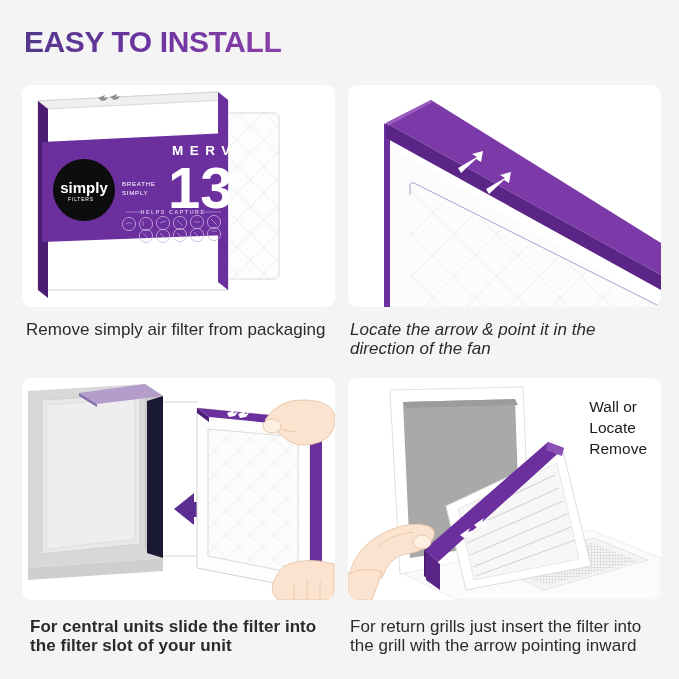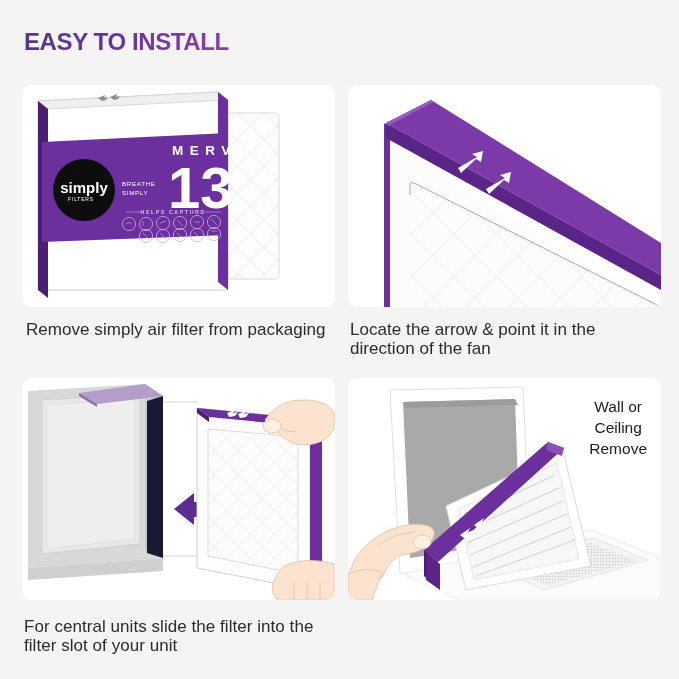--- a/index.html
+++ b/index.html
@@ -13,21 +13,21 @@
   #root {
     position: relative;
     width: 679px; height: 679px;
     background: #f4f4f4;
   }
 
   
   #page-title {
     position: absolute;
     left: 24px; top: 24px;
-    font-size: 24px;
+    font-size: 30px;
     font-weight: bold;
     letter-spacing: -0.4px;
     line-height: 36px;
     background: linear-gradient(95deg, #54378B 0%, #6A33A0 45%, #8B3FA8 100%);
     -webkit-background-clip: text;
     background-clip: text;
     color: transparent;
     -webkit-text-fill-color: transparent;
   }
   .card {
@@ -41,33 +41,33 @@
     font-size: 17px;
     line-height: 19px;
     color: #2b2b2b;
     letter-spacing: 0.05px;
   }
 
   
   #card-1 { left: 22px;  top: 85px;  width: 313px; height: 222px; }
   #cap-1  { left: 26px;  top: 320px; width: 310px; }
   #card-2 { left: 348px; top: 85px;  width: 313px; height: 222px; }
-  #cap-2  { left: 350px; top: 320px; width: 310px; }
+  #cap-2  { left: 350px; top: 320px; width: 310px; font-style: italic; }
   #card-3 { left: 22px;  top: 378px; width: 313px; height: 222px; }
-  #cap-3  { left: 24px;  top: 617px; width: 312px; }
+  #cap-3  { left: 30px;  top: 617px; width: 312px; font-weight: bold; }
   #card-4 { left: 348px; top: 378px; width: 313px; height: 222px; }
   #cap-4  { left: 350px; top: 617px; width: 315px; }
 
   .card svg { display: block; width: 100%; height: 100%; }
 
   
   #grill-label {
     position: absolute;
     right: 14px; top: 18px;
-    text-align: center;
+    text-align: left;
     font-size: 15.5px;
     line-height: 21px;
     color: #1c1c1c;
   }
 </style>
 </head>
 <body>
 
 <div id="root">
 
@@ -308,18 +308,19 @@
       <g>
         <path d="M0,200 q8,-34 42,-48 q22,-9 38,-4 q10,4 4,14 q-8,12 -26,14 q-16,2 -24,24 Z" fill="#fbe3cf" stroke="#e8c9ad" stroke-width="1"></path>
         <path d="M30,168 q14,-12 36,-14" fill="none" stroke="#e8c9ad" stroke-width="1"></path>
         <ellipse cx="74" cy="164" rx="9" ry="7" fill="#fdf0e3" stroke="#e8c9ad" stroke-width="1"></ellipse>
         <path d="M0,222 l0,-26 q18,-8 34,-2 l-10,28 Z" fill="#fbe3cf" stroke="#e8c9ad" stroke-width="1"></path>
       </g>
     </svg>
 
     <div id="grill-label">
       <div>Wall or</div>
-      <div>Ceiling</div>
+      <div>Locate</div>
       <div>Remove</div>
     </div>
   </div>
+  <div class="caption" id="cap-4">For return grills just insert the filter into the grill with the arrow pointing inward</div>
 
 </div>
 
 </body></html>

